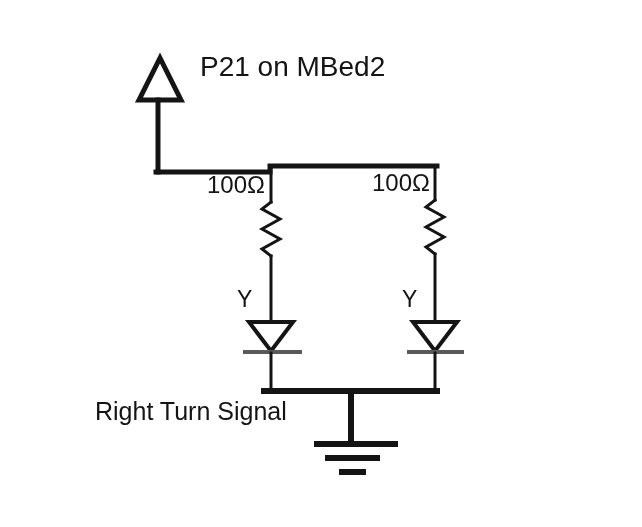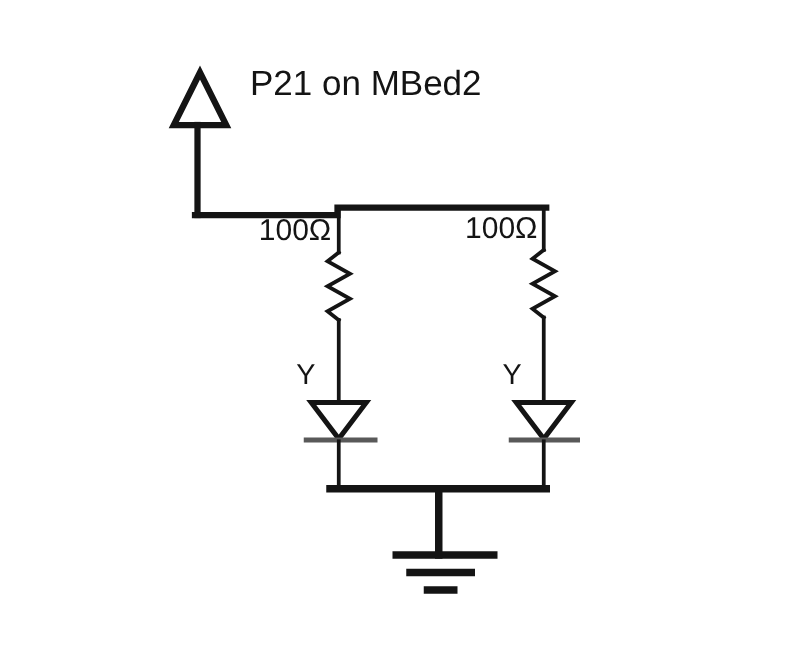--- a/index.html
+++ b/index.html
@@ -84,13 +84,14 @@
   <div class="label lbl-source">P21 on MBed2</div>
 
   <div class="label lbl-res-left">100Ω</div>
 
   <div class="label lbl-res-right">100Ω</div>
 
   <div class="label lbl-led-left">Y</div>
 
   <div class="label lbl-led-right">Y</div>
 
+  <div class="label lbl-caption">Right Turn Signal</div>
 </div>
 
 </body></html>

